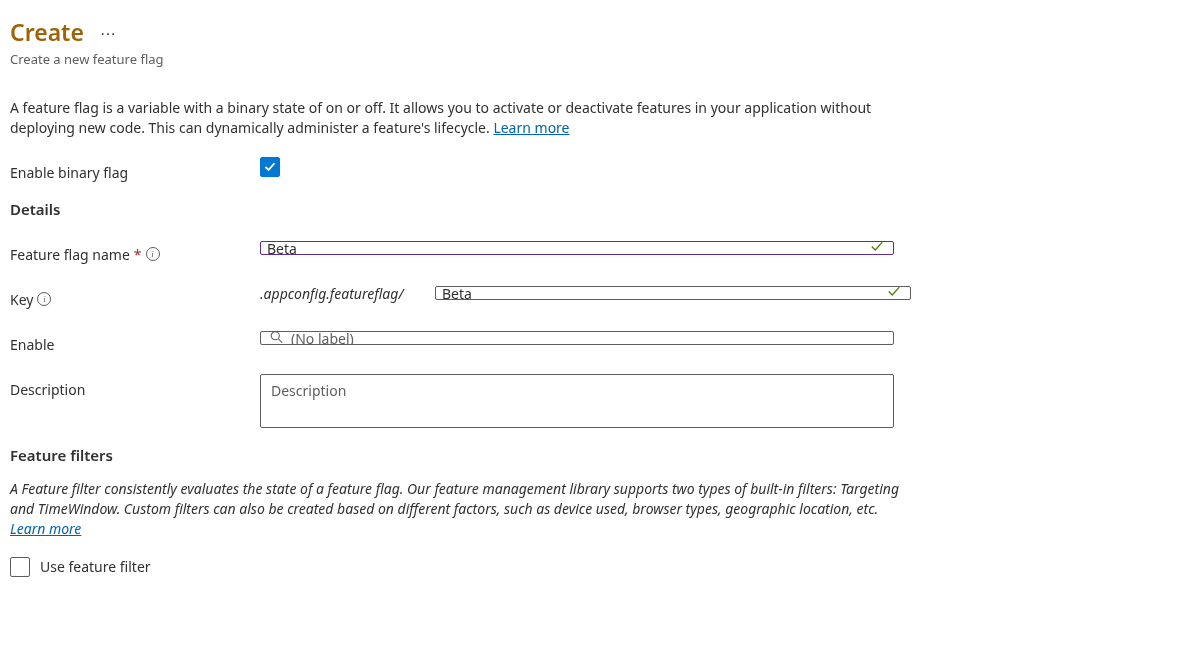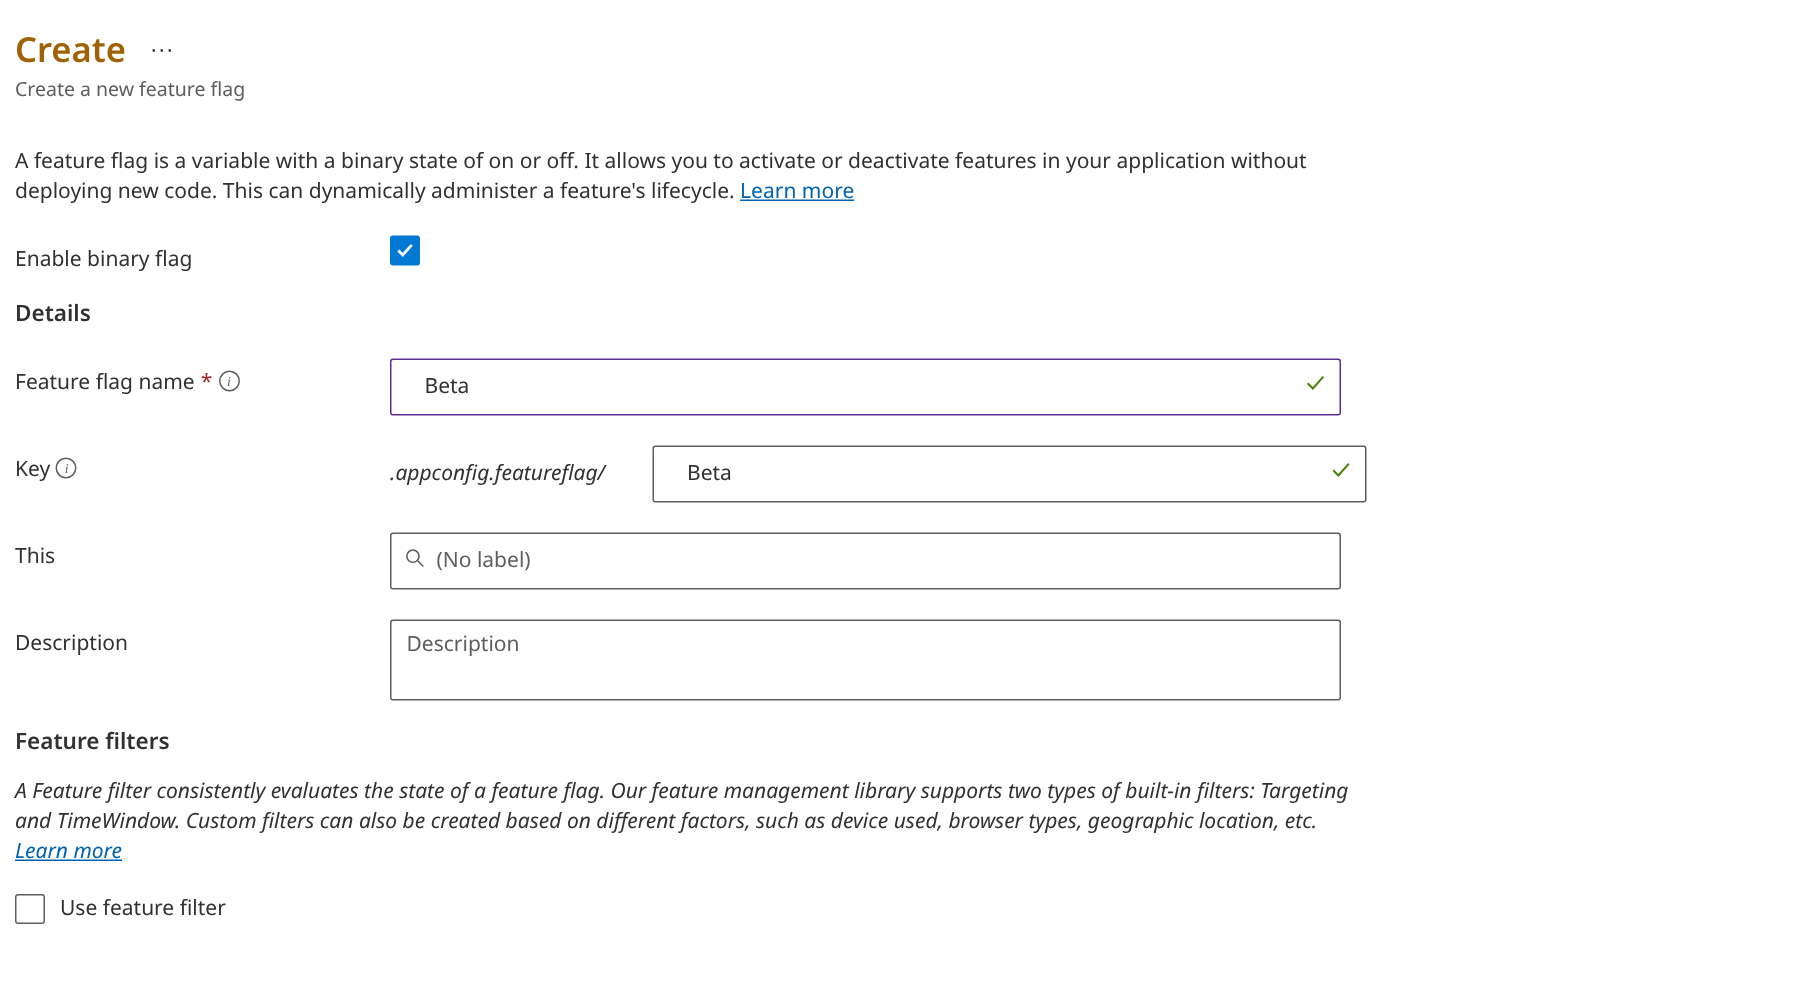--- a/index.html
+++ b/index.html
@@ -76,24 +76,24 @@
       background: #fff;
     }
     .checkbox.checked {
       background: #0078d4;
       border-color: #0078d4;
       color: #fff;
     }
     .checkbox svg { width: 12px; height: 12px; }
     .text-input {
       width: 634px;
-      height: 38px;
+      height: 14px;
       border: 1px solid #605e5c;
       border-radius: 2px;
-      padding: 0 32px 0 22px;
+      padding: 0 32px 0 6px;
       font-family: inherit;
       font-size: 14px;
       color: #323130;
     }
     .text-input.focused {
       border-color: #5c2e91;
     }
     .text-input::placeholder { color: #605e5c; }
     .input-wrap { position: relative; display: inline-block; }
     .valid-check {
@@ -193,21 +193,21 @@
         <span class="valid-check">
           <svg width="14" height="14" viewBox="0 0 16 16" fill="none" stroke="currentColor" stroke-width="1.5">
             <polyline points="2,8 6,12 14,3"></polyline>
           </svg>
         </span>
       </div>
     </div>
   </div>
 
   <div class="form-row">
-    <div class="row-label">This</div>
+    <div class="row-label">Enable</div>
     <div class="label-input-wrap">
       <span class="search-icon">
         <svg width="13" height="13" viewBox="0 0 16 16" fill="none" stroke="currentColor" stroke-width="1.3">
           <circle cx="6.5" cy="6.5" r="5"></circle>
           <line x1="10.5" y1="10.5" x2="15" y2="15"></line>
         </svg>
       </span>
       <input type="text" class="text-input label-input" placeholder="(No label)" style="">
     </div>
   </div>

